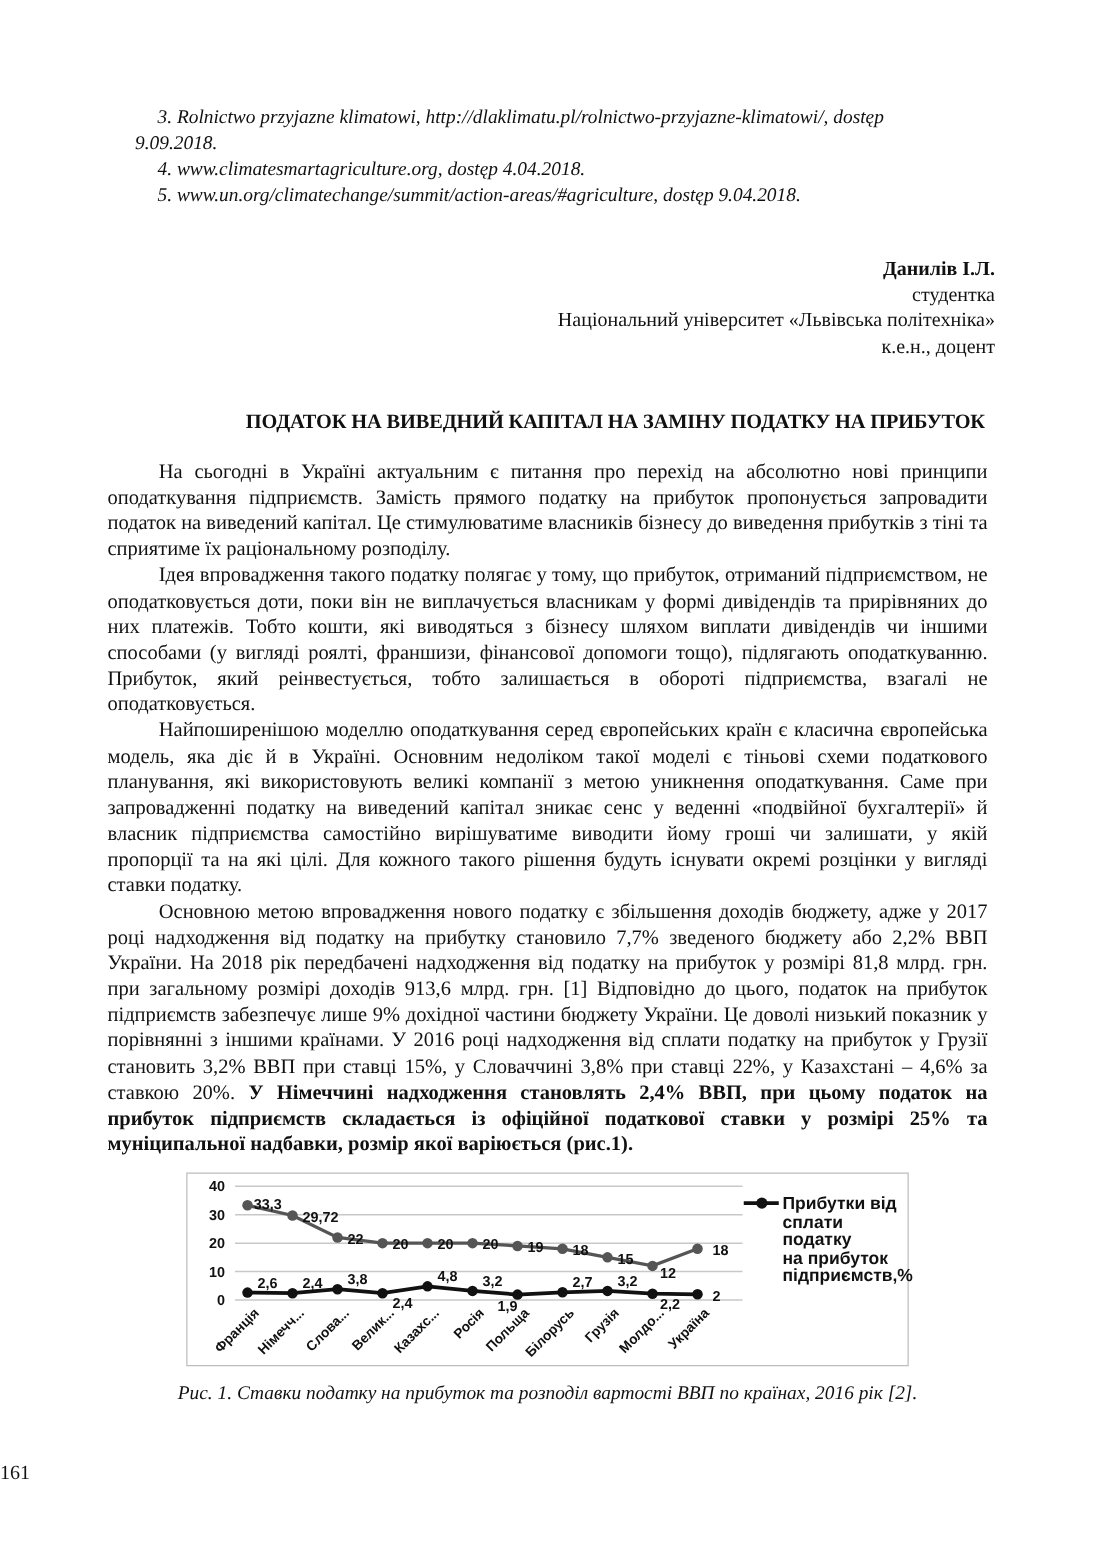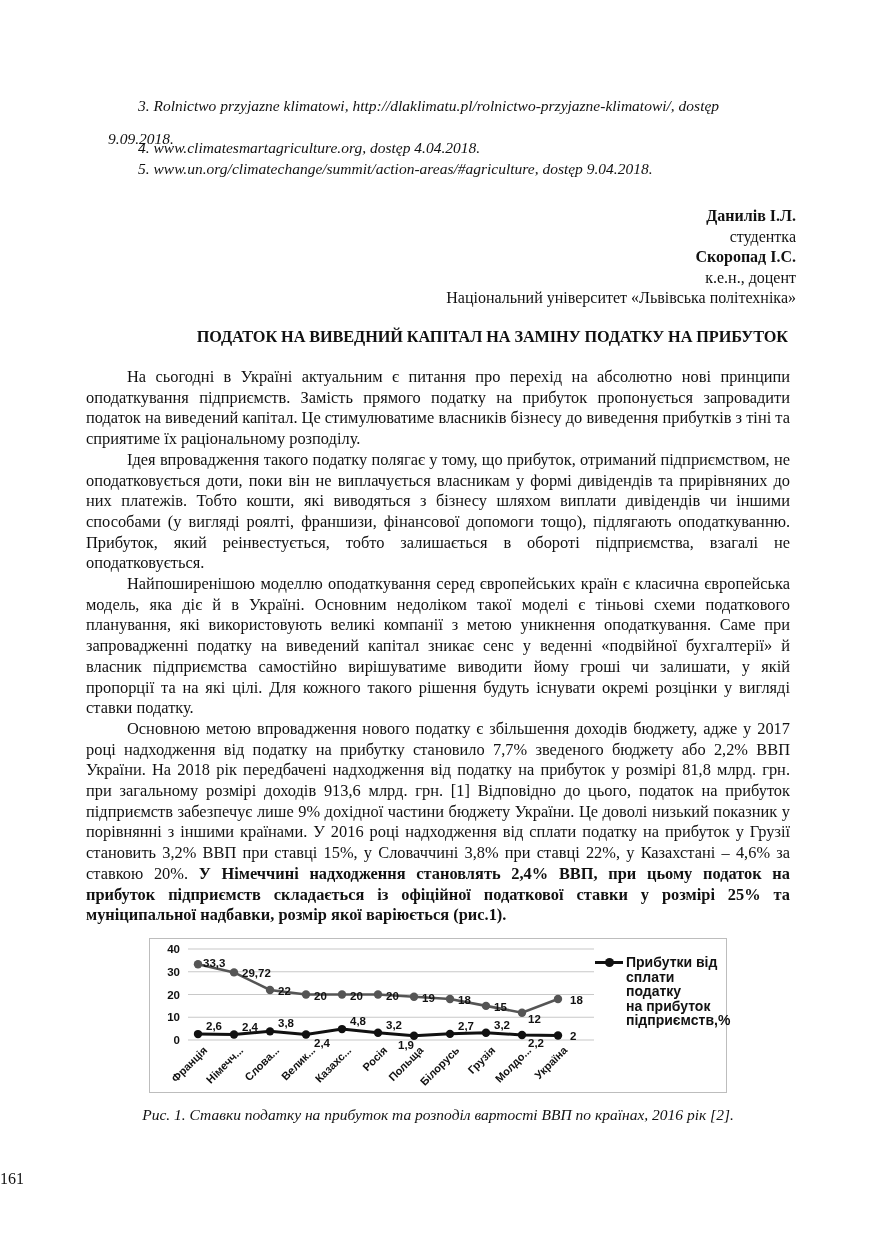--- a/index.html
+++ b/index.html
@@ -1,19 +1,19 @@
 <!DOCTYPE html>
 <html><head>
 <meta charset="utf-8">
 <style>
   html, body { margin: 0; padding: 0; background: #ffffff; }
   body { width: 876px; height: 1240px; position: relative; overflow: hidden;
          font-family: "Liberation Serif", serif; color: #111; }
   .ref { position: absolute; left: 108px; width: 680px; font-style: italic; font-size: 15.5px; line-height: 20px; }
-  .ref p { margin: 13px; text-indent: 17px; }
+  .ref p { margin: 1px; text-indent: 17px; }
   .authors { position: absolute; right: 80px; top: 206px; text-align: right; font-size: 16px; line-height: 20.5px; margin-left: 40px; }
   .authors div { margin: 0; }
   .b { font-weight: bold; }
   .title { position: absolute; left: 88px; width: 700px; top: 327px; text-align: right; font-weight: bold; font-size: 16.3px; letter-spacing: -0.1px; }
   .body { position: absolute; left: 86px; width: 704px; top: 367px; font-size: 16.4px; line-height: 20.7px; text-align: justify; }
   .body p { margin: 0; text-indent: 41px; }
   .chart-wrap { position: absolute; left: 149px; top: 938px; width: 578px; height: 155px;
                 border: 1.5px solid #bdbdbd; box-sizing: border-box; background: #fff; }
   .chart-wrap svg { position: absolute; left: 0; top: 0; }
   .legend { position: absolute; left: 476px; top: 16px; width: 100px; font-family: "Liberation Sans", sans-serif;
@@ -33,23 +33,22 @@
 <div class="ref" style="top:125px;">
   <p>4. www.climatesmartagriculture.org, dostęp 4.04.2018.</p>
 </div>
 <div class="ref" style="top:146px;">
   <p>5. www.un.org/climatechange/summit/action-areas/#agriculture, dostęp 9.04.2018.</p>
 </div>
 
 <div class="authors">
   <div class="b">Данилів І.Л.</div>
   <div>студентка</div>
-  <div class="b">Скоропад І.С.</div>
+  <div>Національний університет «Львівська політехніка»</div>
   <div>к.е.н., доцент</div>
-  <div>Національний університет «Львівська політехніка»</div>
 </div>
 
 <div class="title">ПОДАТОК НА ВИВЕДНИЙ КАПІТАЛ НА ЗАМІНУ ПОДАТКУ НА ПРИБУТОК</div>
 
 <div class="body">
   <p>На сьогодні в Україні актуальним є питання про перехід на абсолютно нові принципи оподаткування підприємств. Замість прямого податку на прибуток пропонується запровадити податок на виведений капітал. Це стимулюватиме власників бізнесу до виведення прибутків з тіні та сприятиме їх раціональному розподілу.</p>
   <p>Ідея впровадження такого податку полягає у тому, що прибуток, отриманий підприємством, не оподатковується доти, поки він не виплачується власникам у формі дивідендів та прирівняних до них платежів. Тобто кошти, які виводяться з бізнесу шляхом виплати дивідендів чи іншими способами (у вигляді роялті, франшизи, фінансової допомоги тощо), підлягають оподаткуванню. Прибуток, який реінвестується, тобто залишається в обороті підприємства, взагалі не оподатковується.</p>
   <p>Найпоширенішою моделлю оподаткування серед європейських країн є класична європейська модель, яка діє й в Україні. Основним недоліком такої моделі є тіньові схеми податкового планування, які використовують великі компанії з метою уникнення оподаткування. Саме при запровадженні податку на виведений капітал зникає сенс у веденні «подвійної бухгалтерії» й власник підприємства самостійно вирішуватиме виводити йому гроші чи залишати, у якій пропорції та на які цілі. Для кожного такого рішення будуть існувати окремі розцінки у вигляді ставки податку.</p>
   <p><span>Основною метою впровадження нового податку є збільшення доходів бюджету, адже у 2017 році надходження від податку на прибутку становило 7,7% зведеного бюджету або 2,2% ВВП України. На 2018 рік передбачені надходження від податку на прибуток у розмірі 81,8 млрд. грн. при загальному розмірі доходів 913,6 млрд. грн. [1] Відповідно до цього, податок на прибуток підприємств забезпечує лише 9% дохідної частини бюджету України. Це доволі низький показник у порівнянні з іншими країнами. У 2016 році надходження від сплати податку на прибуток у Грузії становить 3,2% ВВП при ставці 15%, у Словаччині 3,8% при ставці 22%, у Казахстані – 4,6% за ставкою 20%. </span><span class="b">У Німеччині надходження становлять 2,4% ВВП, при цьому податок на прибуток підприємств складається із офіційної податкової ставки у розмірі 25% та муніципальної надбавки, розмір якої варіюється (рис.1).</span></p>
 </div>

